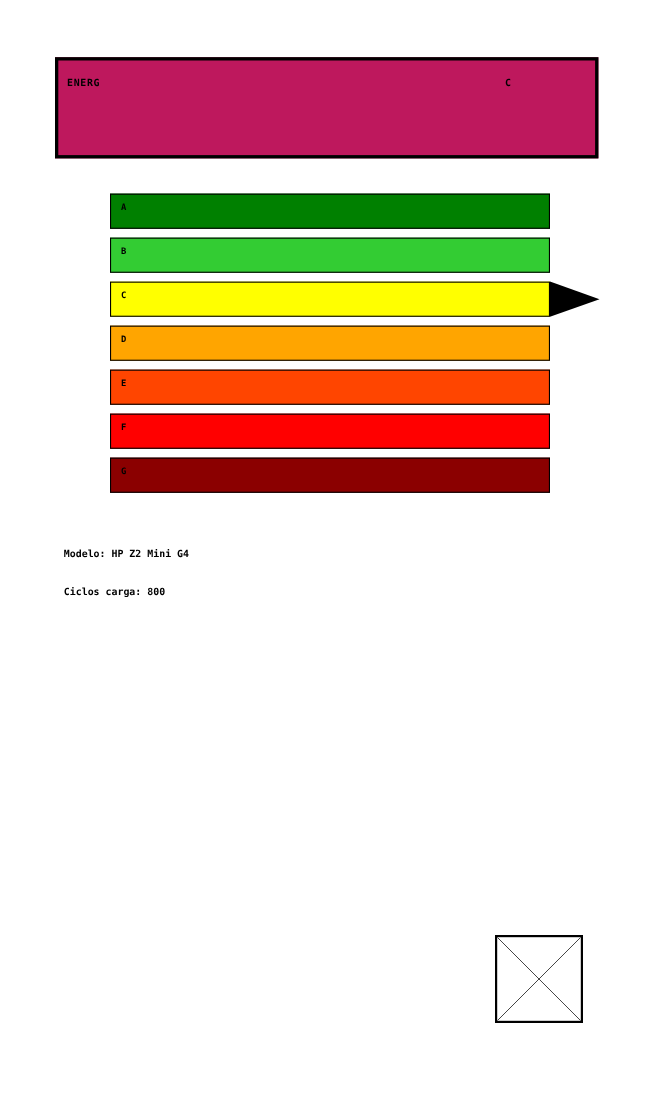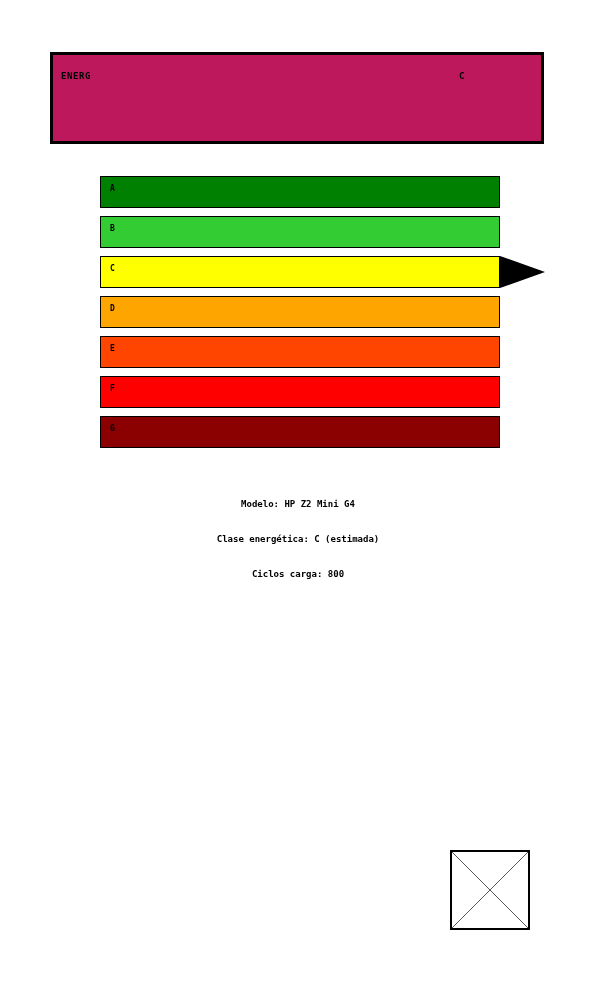--- a/index.html
+++ b/index.html
@@ -92,21 +92,20 @@
     left: 58px;
     top: 500px;
     width: 480px;
   }
   .spec-line {
     font-size: 9px;
     font-weight: bold;
     line-height: 9px;
     height: 35px;
     white-space: nowrap;
-    text-align: center;
   }
 
   
   #qr-placeholder {
     position: absolute;
     left: 450px;
     top: 850px;
     width: 80px;
     height: 80px;
     border: 2px solid #000000;
@@ -169,21 +168,20 @@
   <div class="scale-row">
     <div class="scale-bar" style="background:#8B0000;">
       <span class="scale-letter">G</span>
     </div>
   </div>
 
 </div>
 
 <div id="specs">
   <div class="spec-line">Modelo: HP Z2 Mini G4</div>
-  <div class="spec-line">Clase energética: C (estimada)</div>
   <div class="spec-line">Ciclos carga: 800</div>
 </div>
 
 <div id="qr-placeholder">
   <svg viewBox="0 0 80 80" preserveAspectRatio="none" aria-hidden="true">
     <line x1="0" y1="0" x2="80" y2="80" stroke="#000000" stroke-width="0.7"></line>
     <line x1="80" y1="0" x2="0" y2="80" stroke="#000000" stroke-width="0.7"></line>
   </svg>
 </div>
 

